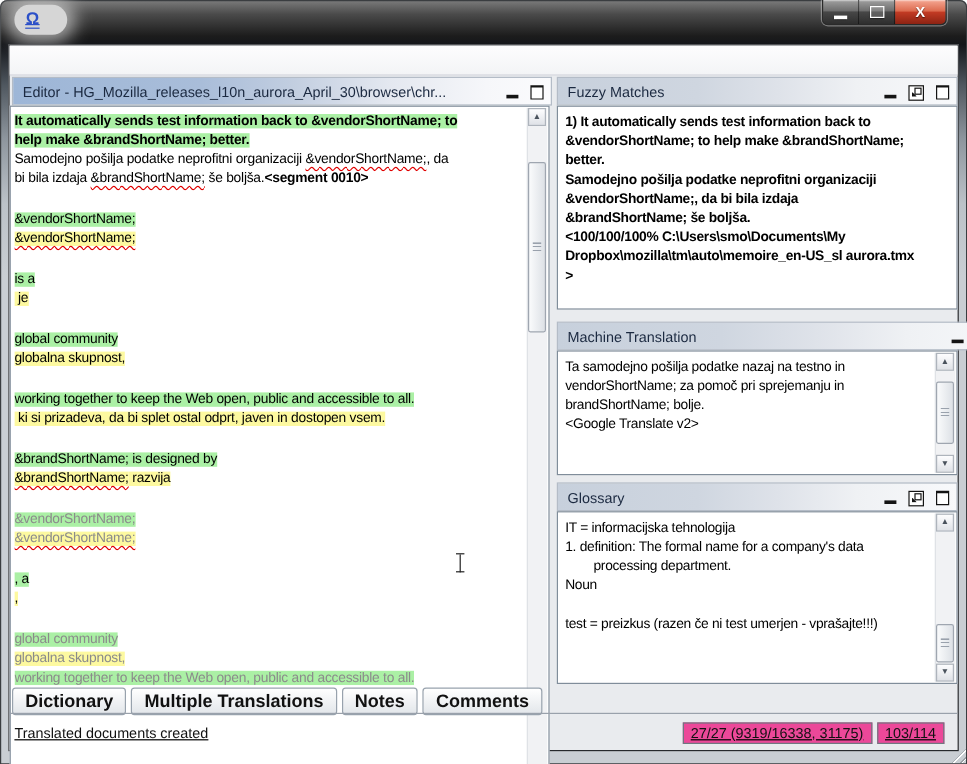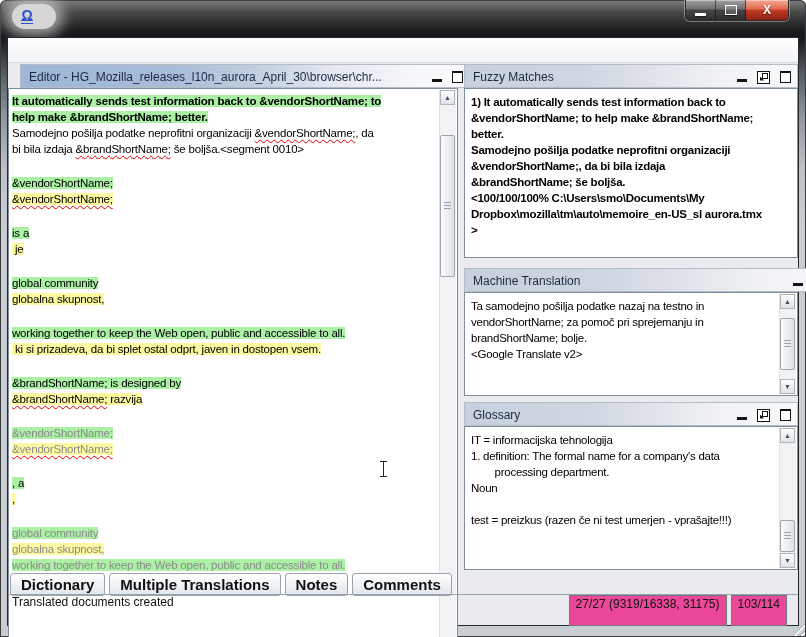--- a/index.html
+++ b/index.html
@@ -53,37 +53,37 @@
     color:#000;white-space:pre;}
   .pane-text.bold{font-weight:bold;}
   
   .eline{height:16px;line-height:16px;font-size:11.5px;letter-spacing:-0.2px;white-space:pre;}
   .eline.blank{height:18px;}
   .eline.bold{font-weight:bold;}
   .eline.g > span{background:#abf0a5;}
   .eline.y > span{background:#fdf9a0;}
   .eline.gray > span{color:#8b8b8b;}
   .eline span.sq{text-decoration:underline wavy #e00000 1px;text-underline-offset:2px;}
-  .eline span.b{font-weight:normal;background:none;margin-top:48px;}
+  .eline span.b{font-weight:bold;background:none;margin-top:48px;}
   .eline.partial{height:14px;overflow:hidden;}
   
   .sb{position:absolute;top:1px;right:1px;bottom:1px;width:16px;background:#f1f2f4;border-left:1px solid #dfe2e6;}
   .sb-btn{position:absolute;left:0;width:15px;height:15px;background:linear-gradient(180deg,#fdfdfe,#dfe2e7);
     border:1px solid #aeb4bc;box-sizing:border-box;color:#49525c;font-size:7px;line-height:13px;text-align:center;}
   .sb-up{top:0;} .sb-down{bottom:0;}
   .sb-thumb{position:absolute;left:0;width:15px;background:linear-gradient(90deg,#fafbfc,#dde1e6);
     border:1px solid #9fa6b0;border-radius:2px;box-sizing:border-box;}
   .sb-thumb::after{content:"";position:absolute;left:3px;right:3px;top:50%;margin-top:-4px;height:8px;
     background:repeating-linear-gradient(180deg,#99a1ac 0 1px,transparent 1px 3px);}
   
   .tabs-row{position:absolute;left:2px;top:535px;display:flex;gap:4px;}
   .tab{padding:2px 10px;border:1px solid #98a2ad;border-radius:3px;font-size:15px;font-weight:bold;
     background:linear-gradient(#ffffff,#e2e6ea);color:#111;white-space:pre;}
   .statusbar{position:absolute;left:0;right:0;top:556px;height:31px;border-top:1px solid #99a1ab;
-    display:flex;}
+    display:flex;align-items:center;text-decoration:underline;}
   .status-msg{font-size:12px;color:#111;margin-left:4px;flex:1;}
   .sboxes{display:flex;gap:4px;margin-right:11px;}
   .sbox{border:1px solid #6f7780;background:#ec4899;font-size:12px;color:#111;padding:1px 6px;white-space:pre;}
   
   .ibeam{position:absolute;width:9px;height:17px;}
   .ibeam::before{content:"";position:absolute;left:4px;top:1px;bottom:1px;width:1px;background:#222;}
   .ibeam::after{content:"";position:absolute;left:1px;right:1px;top:0;height:1px;background:#222;
     box-shadow:0 15px 0 #222;}
   .resize-grip{position:absolute;right:1px;bottom:1px;width:12px;height:12px;
     background:repeating-linear-gradient(135deg,transparent 0 3px,#9aa0a6 3px 4px,#ffffff 4px 5px);
@@ -116,21 +116,21 @@
     <div class="menubar">
         <div class="menu-item">Project</div>
         <div class="menu-item">Edit</div>
         <div class="menu-item">Go To</div>
         <div class="menu-item">Tools</div>
         <div class="menu-item">Tools</div>
         <div class="menu-item">Options</div>
         <div class="menu-item">Help</div>
       </div>
 
-    <div class="pane-header hdr-active" style="left:12px;top:26px;width:450px;">
+    <div class="pane-header hdr-active" style="left:2px;top:26px;width:450px;">
       <span>Editor - HG_Mozilla_releases_l10n_aurora_April_30\browser\chr...</span>
       <span class="hdr-btns">
         <span class="ico-min"></span>
         <span class="ico-max"></span>
       </span>
     </div>
     <div class="pane-content" style="left:0;top:50px;width:450px;height:606px;">
       <div style="position:absolute;left:3px;top:4px;right:20px;bottom:0;overflow:hidden;">
           <div class="eline g bold"><span>It automatically sends test information back to &amp;vendorShortName; to</span></div>
           <div class="eline g bold"><span>help make &amp;brandShortName; better.</span></div>

